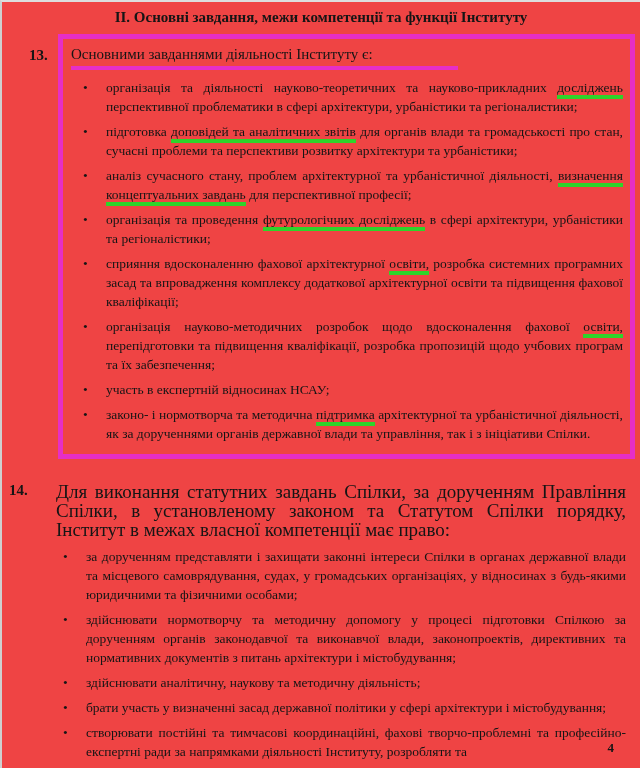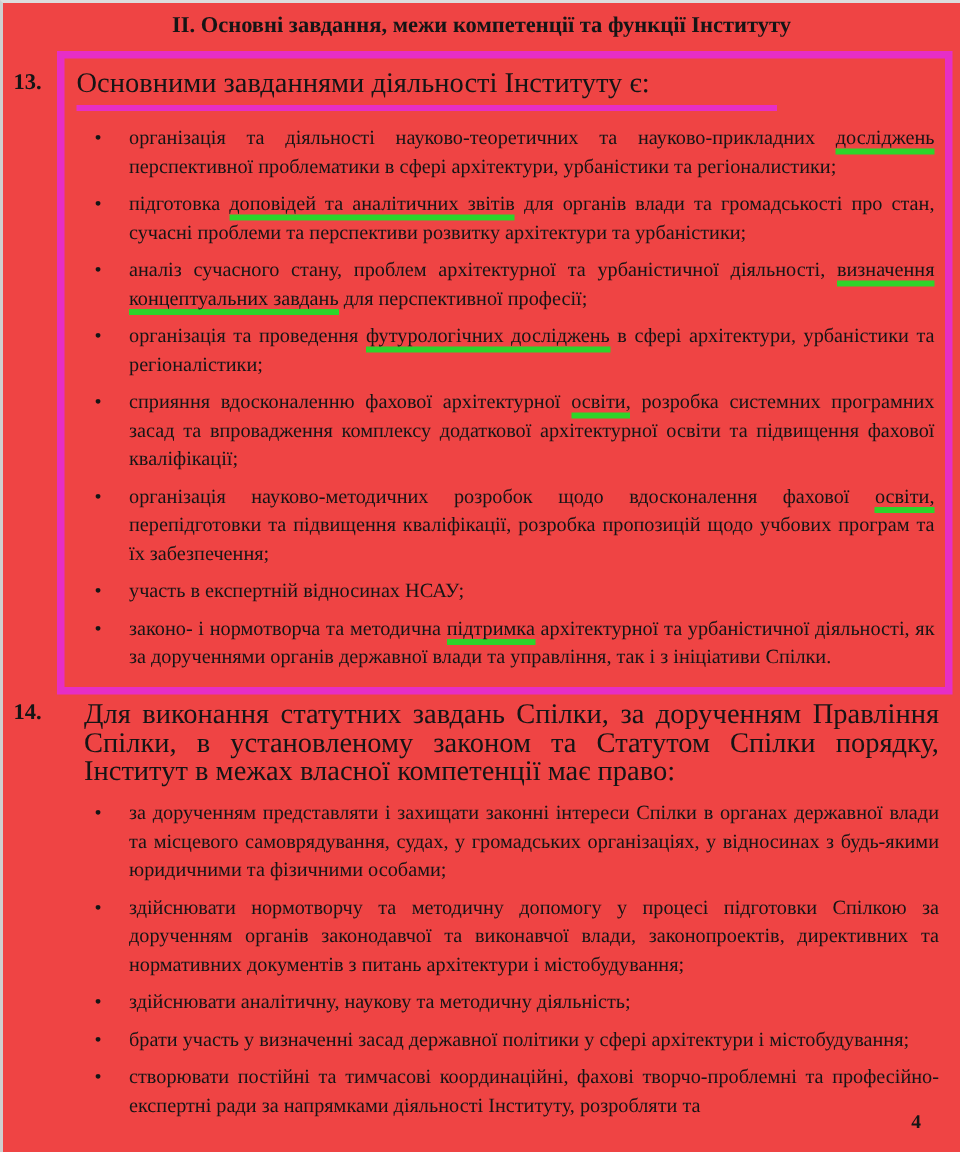--- a/index.html
+++ b/index.html
@@ -19,39 +19,39 @@
     color:var(--ink);
     overflow:hidden;
   }
   .title{
     text-align:center;
     font-weight:bold;
     font-size:15px;
     padding-top:7px;
   }
   
-  .row13{display:flex;margin-top:8px;}
+  .row13{display:flex;margin-top:8px;padding-left:20px;}
   .num-col{
     flex:0 0 36px;
     box-sizing:border-box;
     padding-left:7px;
     padding-top:13px;
     font-weight:bold;
     font-size:15px;
   }
   .hl-box{
     flex:1;
     box-sizing:border-box;
     border:5px solid var(--magenta);
     margin-right:5px;
     padding:6px 7px 5px 8px;
   }
   .h13{
     display:inline-block;
-    font-size:19px;
+    font-size:15px;
     padding:0 85px 3px 0;
     border-bottom:4px solid var(--magenta);
   }
   ul.bullets{
     list-style:none;
     margin:8px 0 0 0;
     padding:0;
   }
   .hl-box ul.bullets{padding-left:12px;}
   ul.bullets li{
@@ -60,21 +60,21 @@
     font-size:13.5px;
     line-height:19px;
   }
   .marker{flex:0 0 23px;}
   .btext{flex:1;text-align:justify;}
   .hl-green{
     border-bottom:4px solid var(--green);
     padding-bottom:0px;
   }
   
-  .row14{display:flex;margin-top:4px;}
+  .row14{display:flex;margin-top:23px;}
   .num-col14{
     flex:0 0 54px;
     box-sizing:border-box;
     padding-left:7px;
     font-weight:bold;
     font-size:15px;
   }
   .content14{flex:1;margin-right:14px;}
   .intro14{
     margin:0 0 8px 0;

